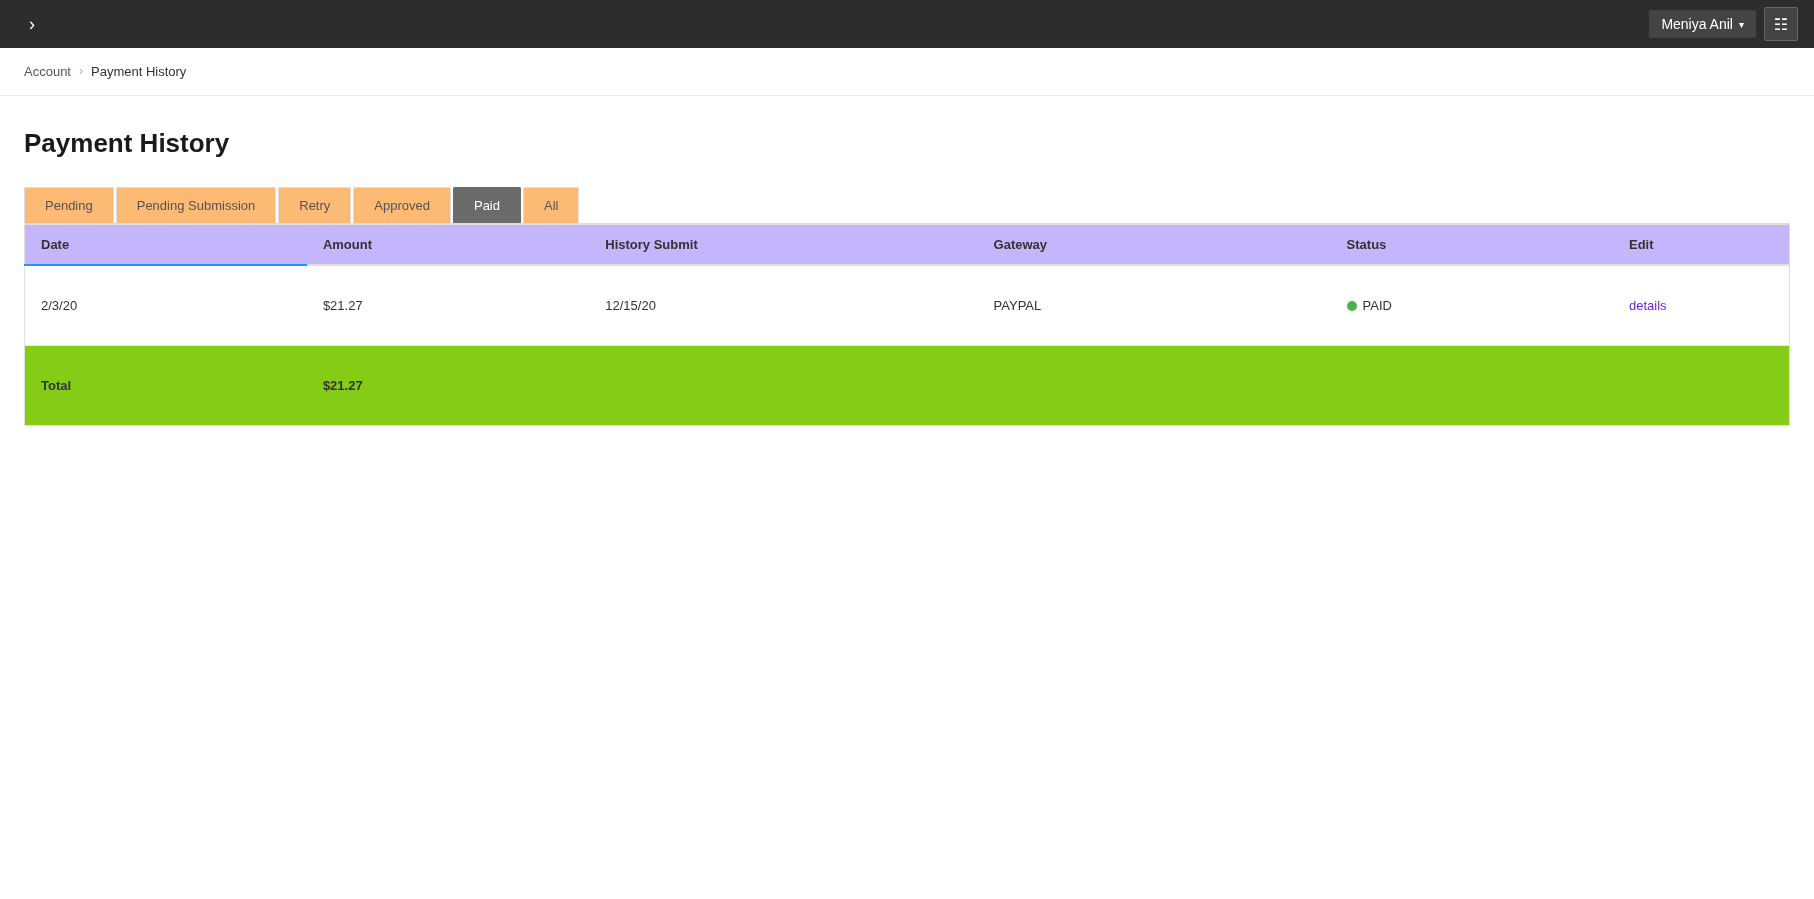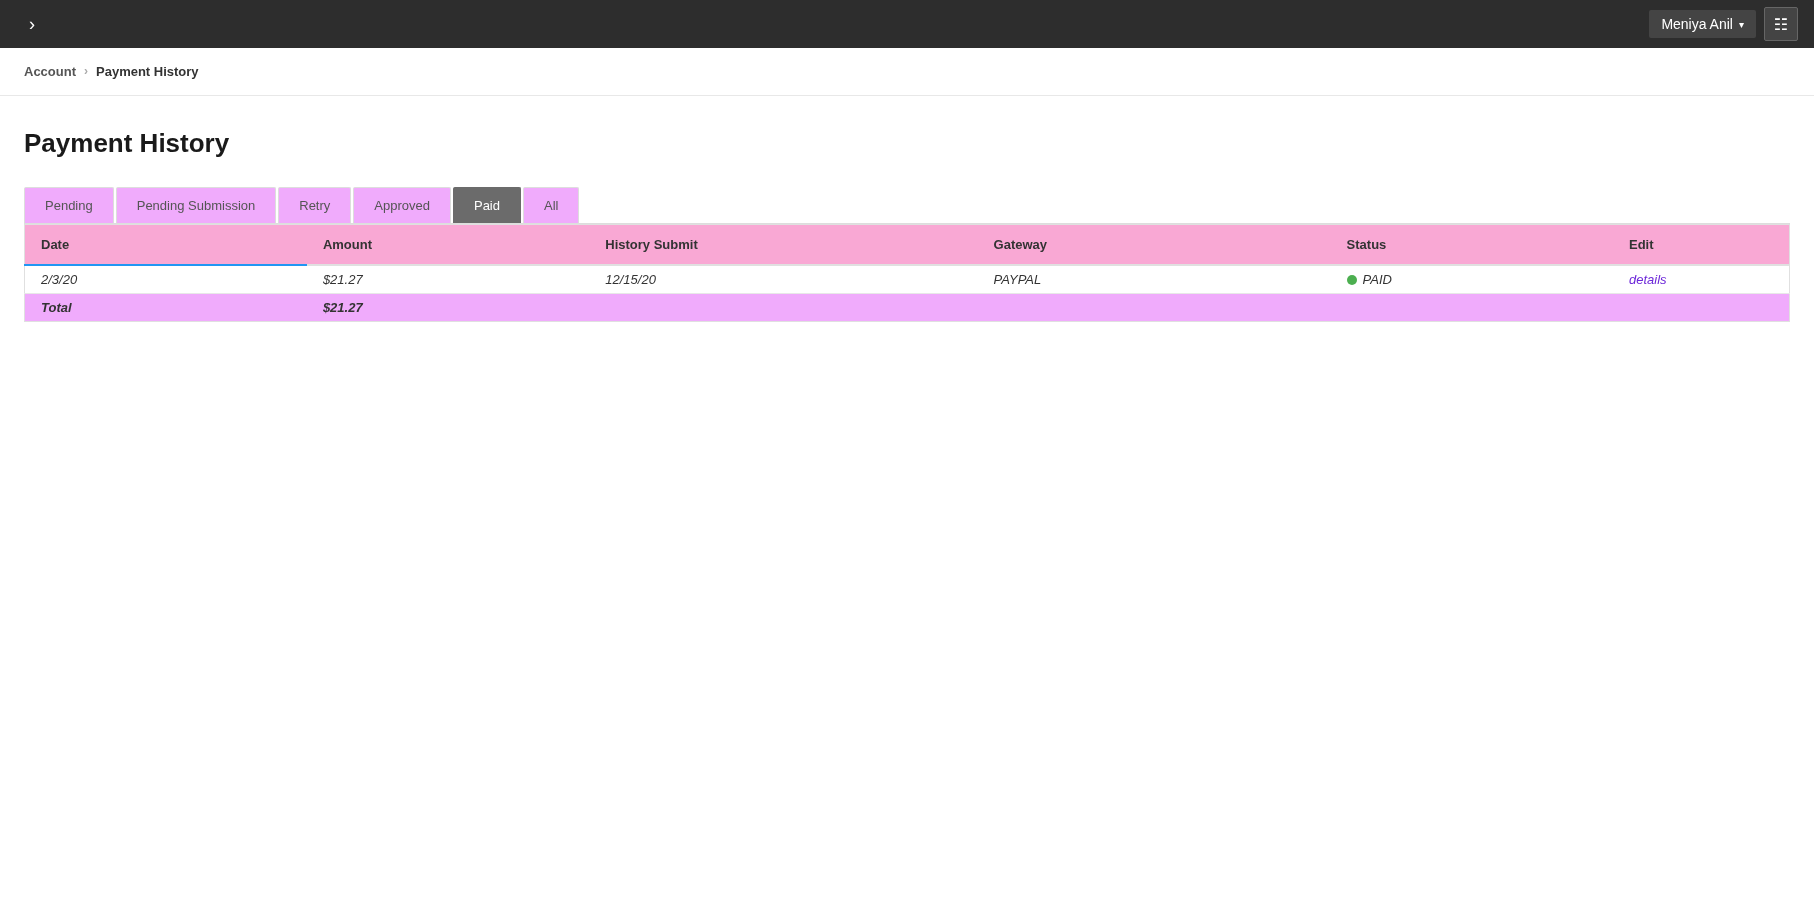--- a/index.html
+++ b/index.html
@@ -63,21 +63,20 @@
 
     
     .breadcrumb {
       padding: 16px 24px;
       display: flex;
       align-items: flex-start;
       gap: 8px;
       font-size: 13px;
       color: #555;
       border-bottom: 1px solid #e8e8e8;
-      font-weight: bold;
     }
     .breadcrumb a {
       color: #555;
       text-decoration: none;
     }
     .breadcrumb .sep { color: #aaa; font-size: 12px; }
     .breadcrumb .current { color: #333; }
 
     
     .page-content {
@@ -94,21 +93,21 @@
     .tabs {
       display: flex;
       border-bottom: 1px solid #ddd;
       margin-bottom: 0;
     }
     .tab {
       padding: 10px 20px;
       cursor: pointer;
       border: 1px solid #ddd;
       border-bottom: none;
-      background: #f0abfc;
+      background: #fdba74;
       color: #555;
       font-size: 13px;
       margin-right: 2px;
       user-select: none;
       border-radius: 2px 2px 0 0;
     }
     .tab.active {
       background: #6b6b6b;
       color: #fff;
       border-color: #6b6b6b;
@@ -120,39 +119,38 @@
       border-collapse: collapse;
       border: 1px solid #e0e0e0;
       margin-top: 0;
     }
     .data-table th {
       text-align: left;
       padding: 12px 16px;
       font-weight: 600;
       font-size: 13px;
       color: #333;
-      background: #f9a8d4;
+      background: #c4b5fd;
       border-bottom: 2px solid #e0e0e0;
     }
     .data-table th.date-col {
       border-bottom: 2px solid #2196F3;
       color: #333;
     }
     .data-table td {
-      padding: 6px 16px;
+      padding: 32px 16px;
       font-size: 13px;
       color: #333;
       border-bottom: 1px solid #e8e8e8;
-      font-style: italic;
     }
     .data-table tr:last-child td {
       border-bottom: none;
     }
     .total-row td {
-      background: #f0abfc;
+      background: #84cc16;
       font-weight: 600;
     }
     .status-paid {
       display: flex;
       align-items: center;
       gap: 6px;
       color: #333;
       font-size: 13px;
     }
     .status-dot {

